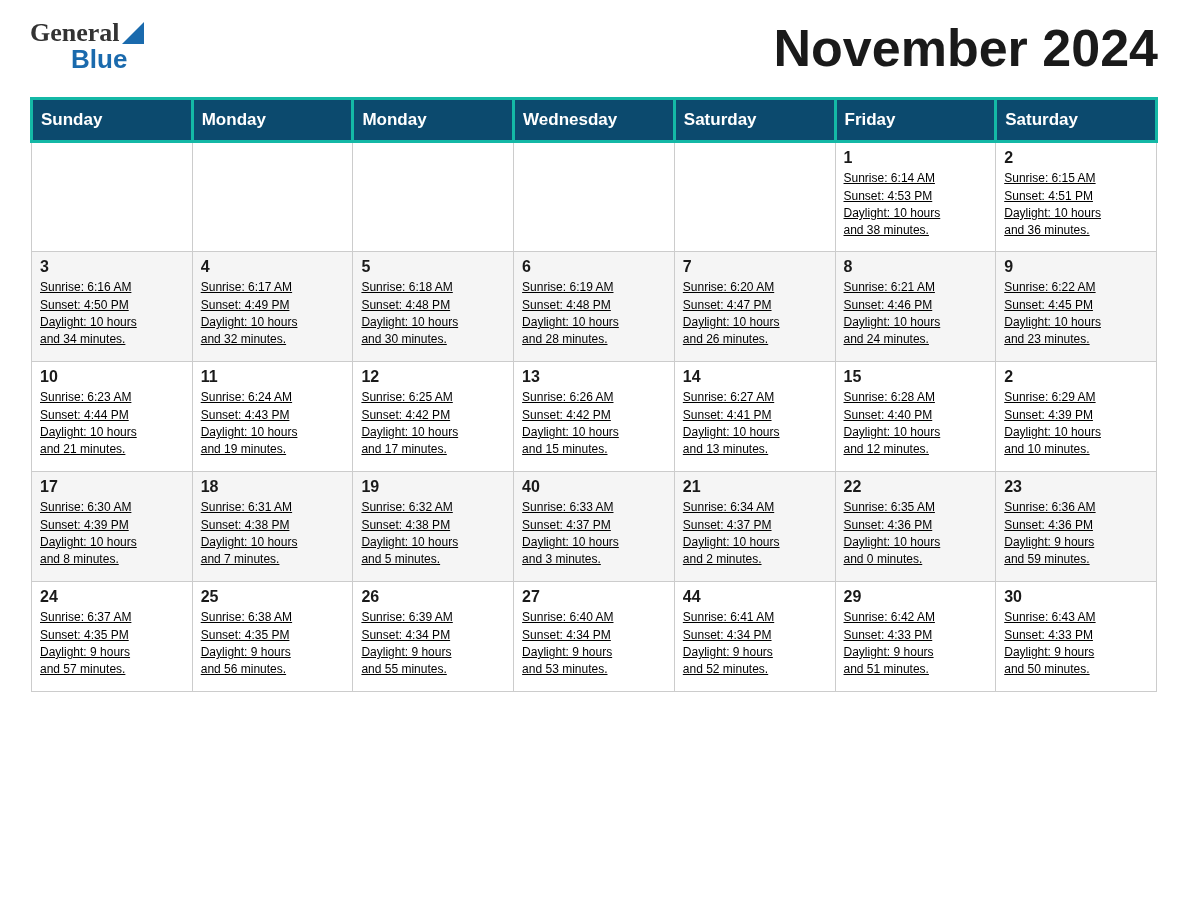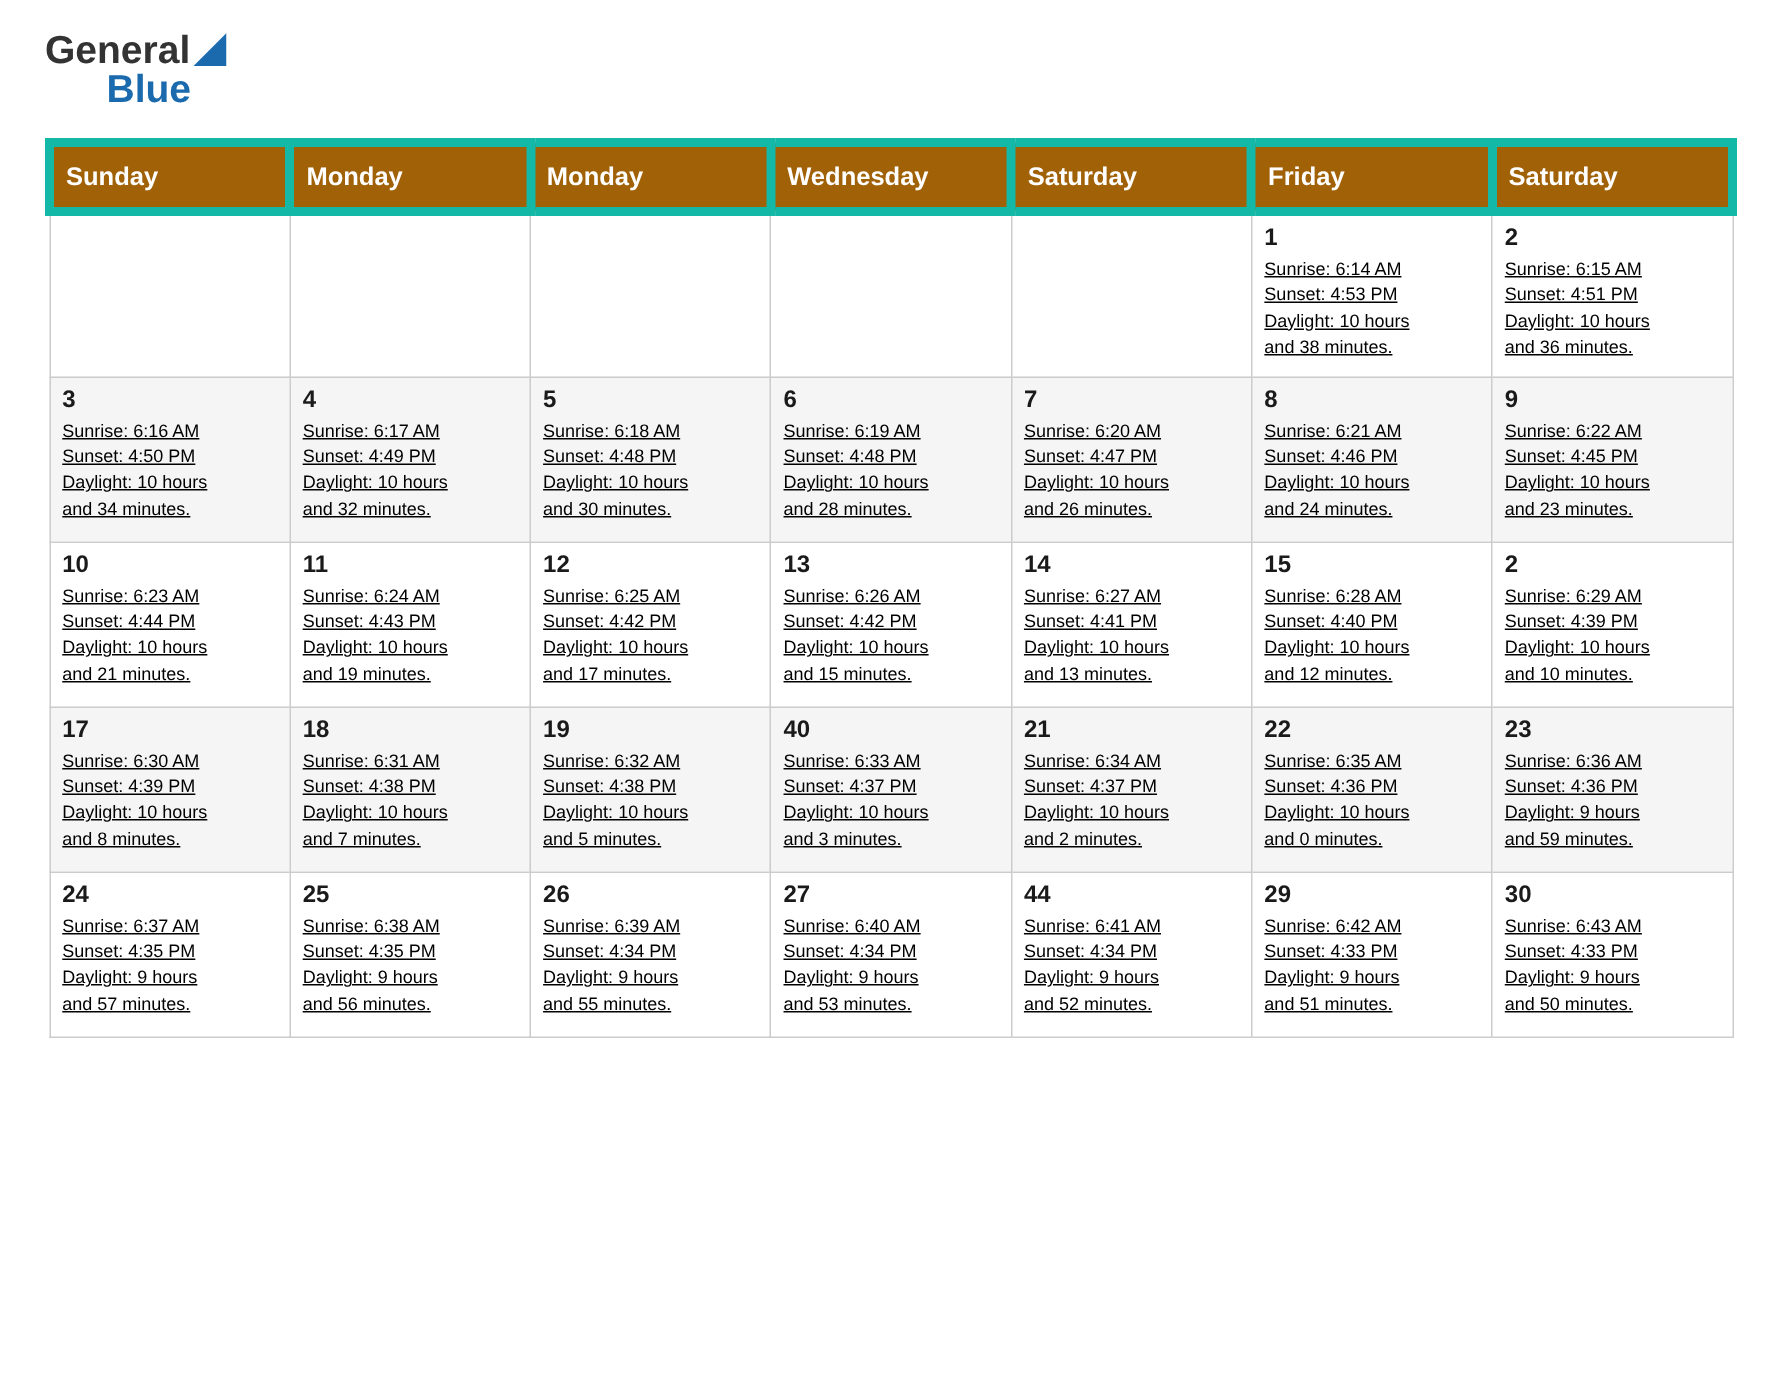--- a/index.html
+++ b/index.html
@@ -19,20 +19,21 @@
     .logo {
       display: flex;
       flex-direction: column;
       align-items: flex-start;
     }
     .logo-general {
       font-size: 26px;
       font-weight: bold;
       color: #333;
       line-height: 1;
+      font-family: Liberation Serif, serif;
     }
     .logo-blue {
       font-size: 26px;
       font-weight: bold;
       color: #1a6aad;
       line-height: 1;
       display: flex;
       align-items: center;
       margin-left: 41px;
     }
@@ -49,27 +50,27 @@
       font-size: 22px;
       color: #555;
       margin-top: 6px;
     }
     .calendar {
       width: 100%;
       border-collapse: collapse;
       border: 1px solid #aaa;
     }
     .calendar th {
-      background-color: #a16207;
+      background-color: #0c4a6e;
       color: white;
       font-size: 17px;
       font-weight: bold;
       padding: 10px 8px;
       text-align: left;
-      border: 6px solid #14b8a6;
+      border: 3px solid #14b8a6;
     }
     .calendar td {
       vertical-align: top;
       padding: 6px 8px;
       border: 1px solid #ccc;
       width: calc(100% / 7);
       height: 110px;
       background: #fff;
     }
     .calendar tr:nth-child(even) td {
@@ -101,20 +102,21 @@
   <div class="logo">
     <div style="display:flex; align-items:center;">
       <span class="logo-general">General</span>
       <svg width="22" height="22" viewBox="0 0 22 22" style="margin-left:2px; margin-top:0px;">
         <polygon points="0,22 22,22 22,0" fill="#1a6aad"></polygon>
       </svg>
     </div>
     <span class="logo-blue">Blue</span>
   </div>
   <div class="title-section">
+    <div class="month-title">November 2024</div>
   </div>
 </div>
 
 <table class="calendar">
   <thead>
     <tr>
     <th>Sunday</th>
         <th>Monday</th>
         <th>Monday</th>
         <th>Wednesday</th>

